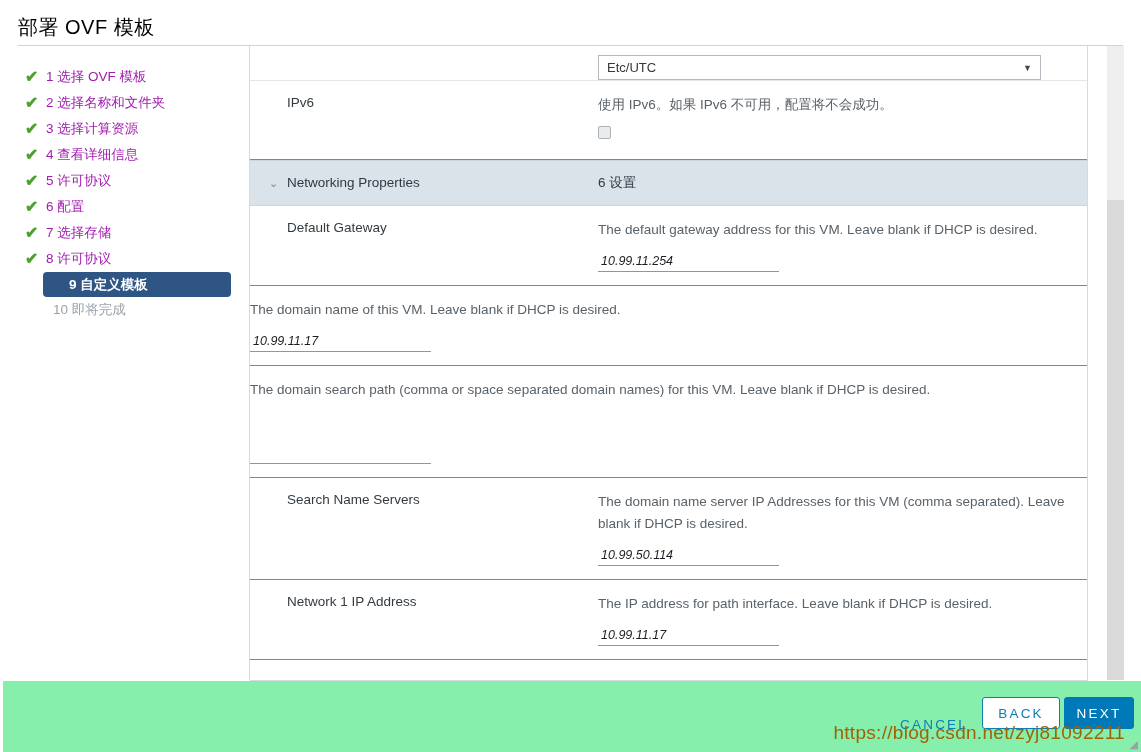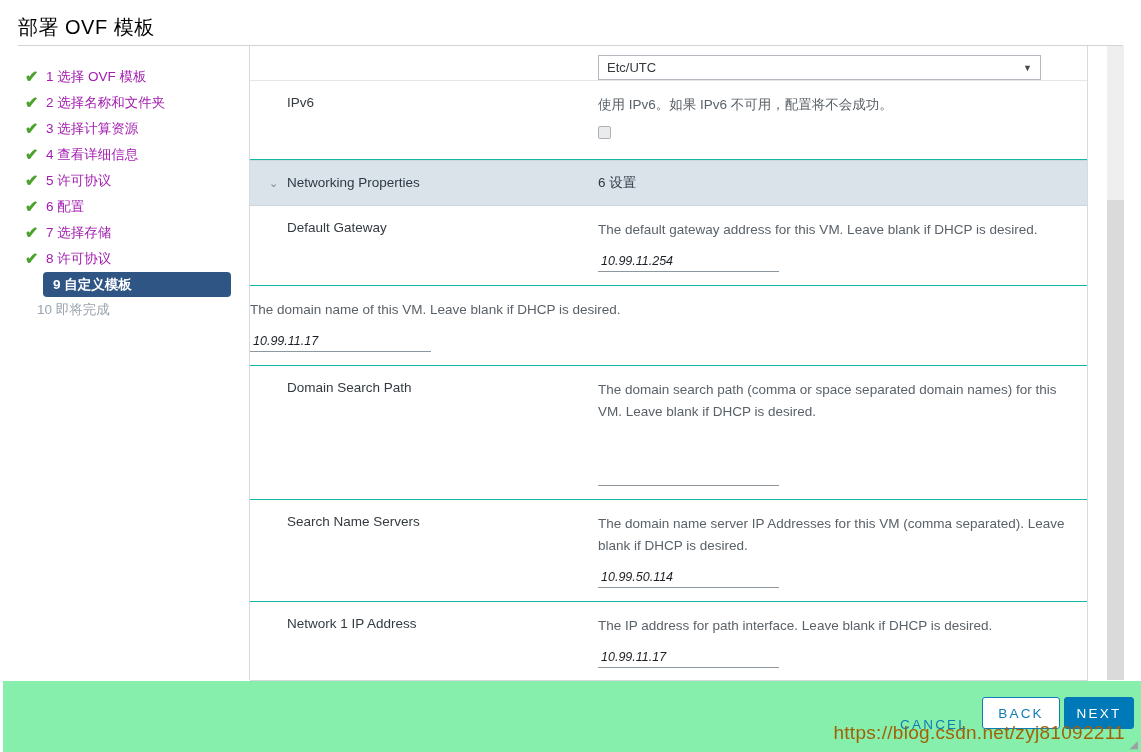--- a/index.html
+++ b/index.html
@@ -75,28 +75,28 @@
   }
   .step.current {
     background: #2e5584;
     border-radius: 4px;
     margin-left: 43px;
     margin-right: 19px;
     padding-left: 0;
     height: 25px;
   }
   .step.current .step-label {
-    margin-left: 10px;
+    margin-left: 26px;
     color: #ffffff;
     font-weight: bold;
     font-size: 13.5px;
   }
   .step.pending .step-label {
     color: #9aa3ab;
-    margin-left: 11px;
+    margin-left: 27px;
   }
   .step-list { padding-top: 18px; }
 
   
   .content {
     position: absolute;
     left: 250px; top: 46px;
     width: 838px;
     height: 635px;
     background: #fff;
@@ -396,21 +396,20 @@
     </div>
 
     <div class="prop-row">
       <div class="prop-value">
         <div class="desc">The domain name of this VM. Leave blank if DHCP is desired.</div>
         <input class="line-input" type="text" value="10.99.11.17" style="">
       </div>
     </div>
 
     <div class="prop-row">
-      <div class="prop-name">Domain Search Path</div>
       <div class="prop-value">
         <div class="desc">The domain search path (comma or space separated domain names) for this VM. Leave blank if DHCP is desired.</div>
         <input class="line-input tall" type="text" value="" style="">
       </div>
     </div>
 
     <div class="prop-row">
       <div class="prop-name">Search Name Servers</div>
       <div class="prop-value">
         <div class="desc">The domain name server IP Addresses for this VM (comma separated). Leave blank if DHCP is desired.</div>

